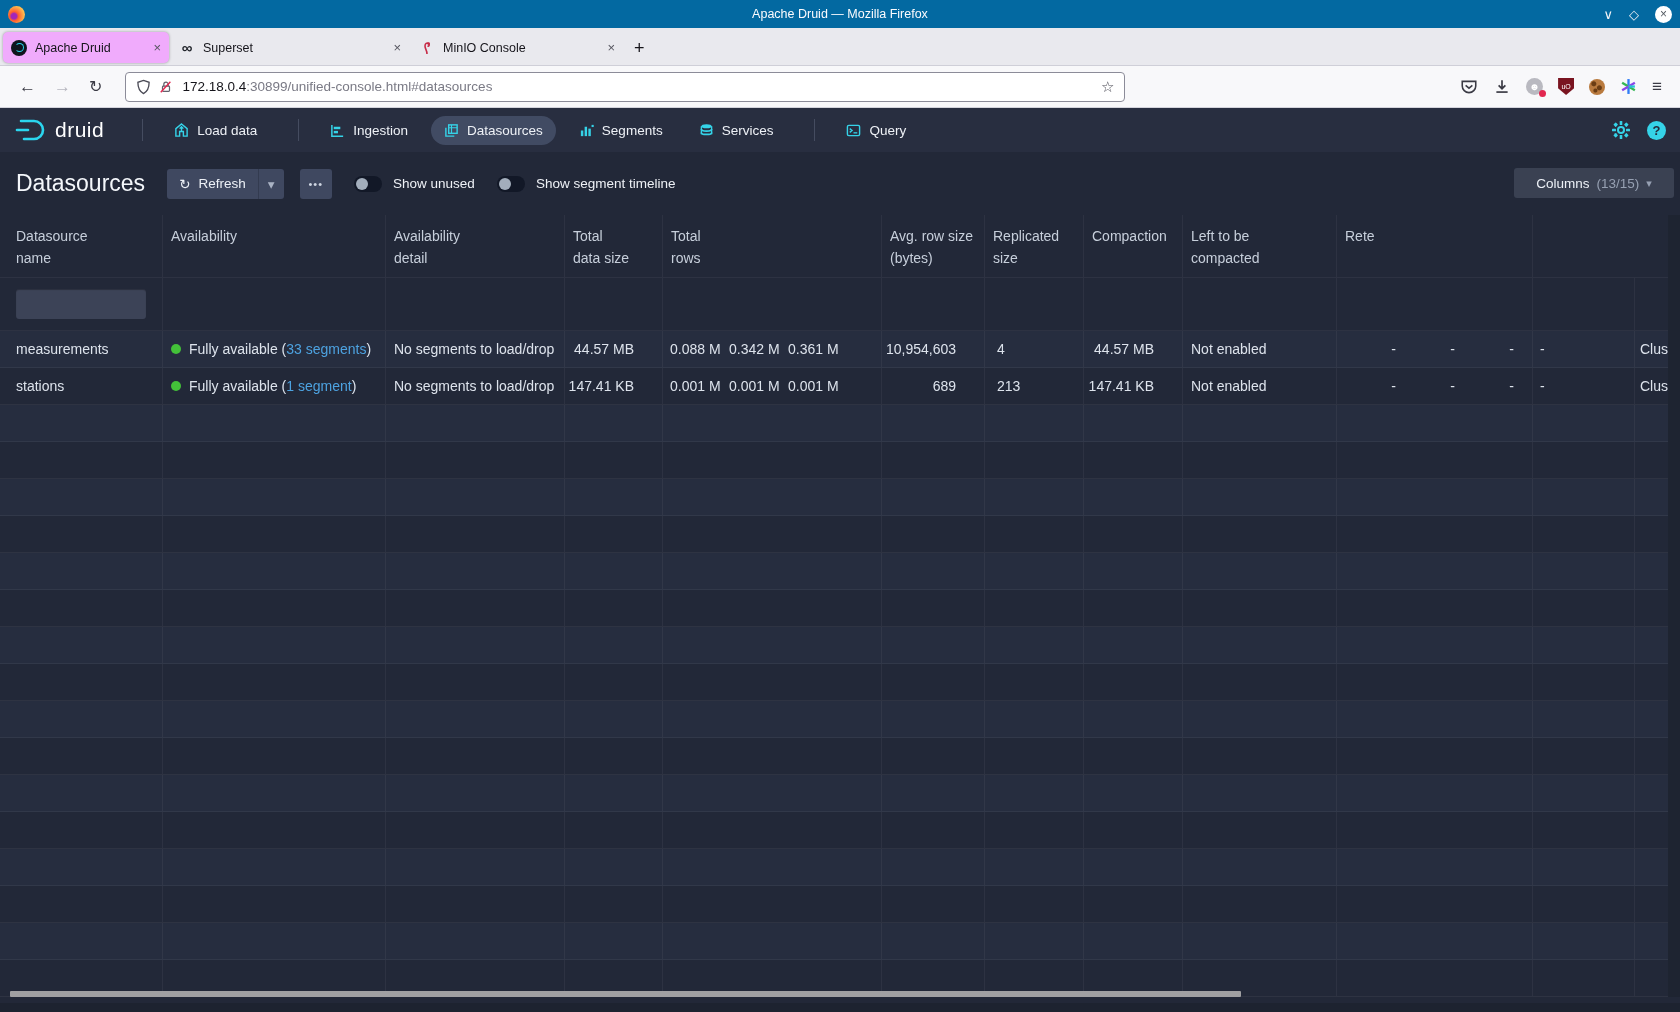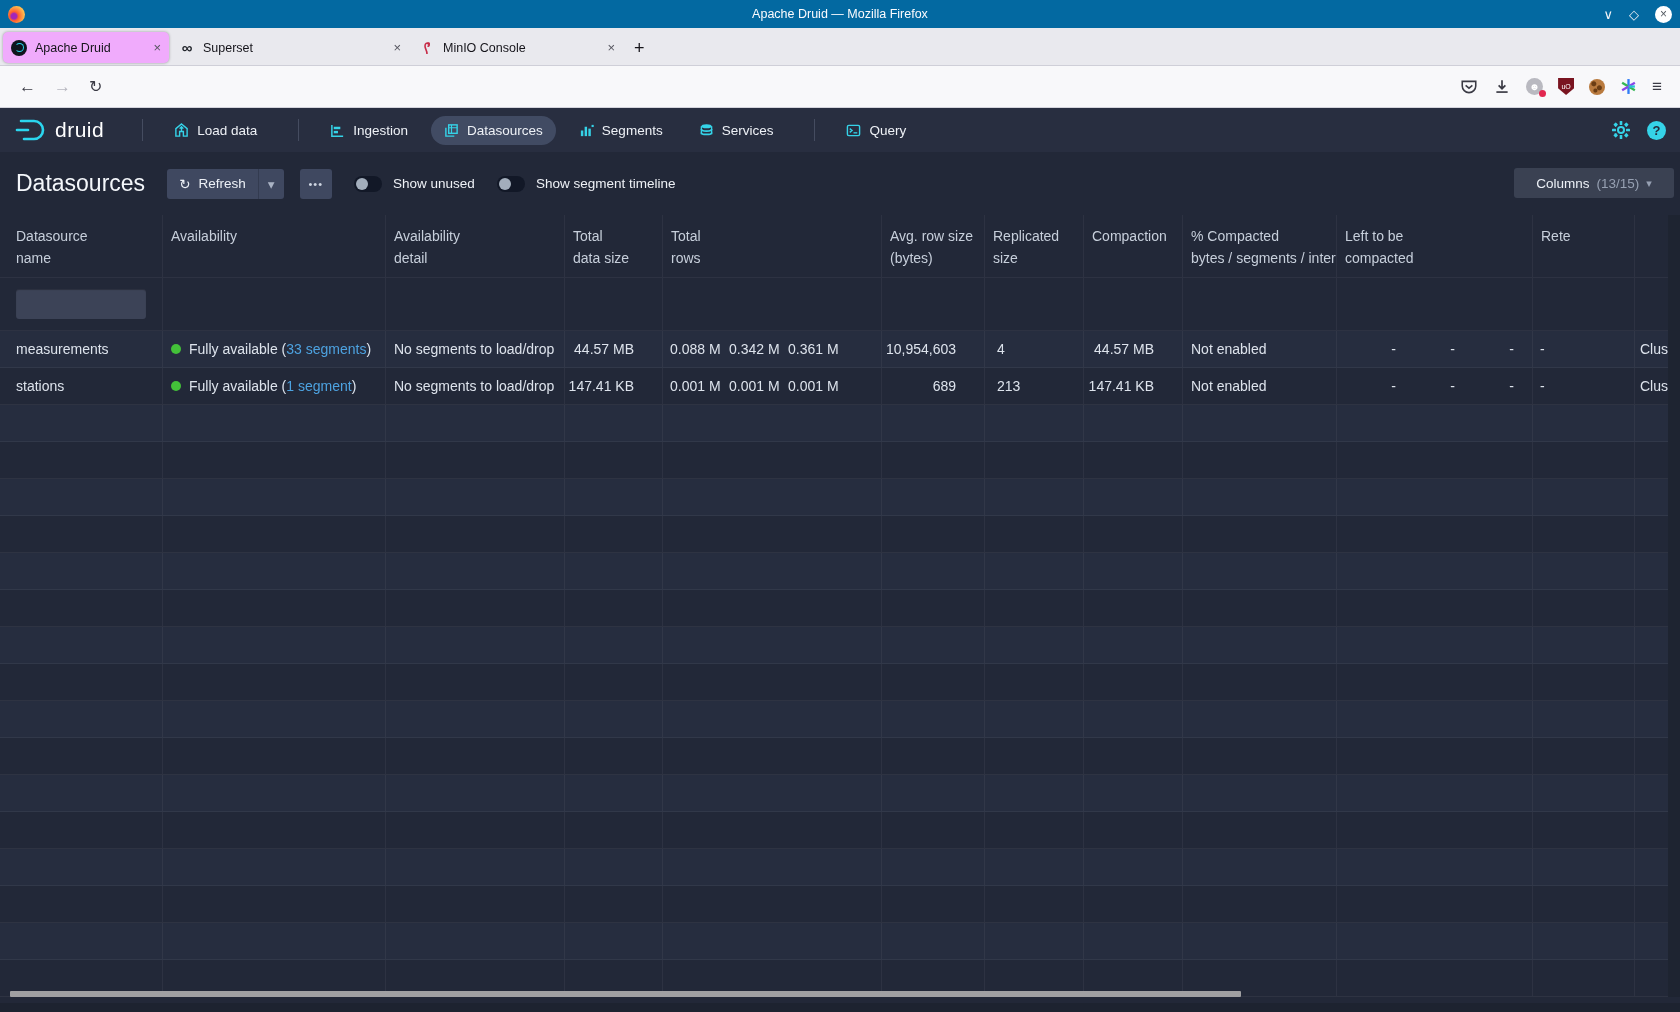--- a/index.html
+++ b/index.html
@@ -133,20 +133,32 @@
     <span class="tab-label">MinIO Console</span>
     <span class="tab-close">×</span>
   </div>
   <span class="newtab-btn">+</span>
 </div>
 
 <div class="toolbar">
   <span class="nav-arrow">←</span>
   <span class="nav-arrow disabled">→</span>
   <span class="reload">↻</span>
+  <div class="urlbar">
+    <svg width="15" height="16" viewBox="0 0 16 16">
+        <path d="M8 1 L14 3 C14 9 12 13 8 15 C4 13 2 9 2 3 Z" fill="none" stroke="#4a4a55" stroke-width="1.4"></path>
+      </svg>
+    <svg width="14" height="16" viewBox="0 0 16 16" style="margin-left:8px">
+      <rect x="4" y="7" width="8" height="6" rx="1" fill="none" stroke="#62626d" stroke-width="1.4"></rect>
+      <path d="M5.5 7 V5 a2.5 2.5 0 0 1 5 0 V7" fill="none" stroke="#62626d" stroke-width="1.4"></path>
+      <line x1="2" y1="14" x2="13" y2="2" stroke="#e22850" stroke-width="1.6"></line>
+    </svg>
+    <span class="url-text"><span class="url-host">172.18.0.4</span><span class="url-rest">:30899/unified-console.html#datasources</span></span>
+    <span class="star">☆</span>
+  </div>
   <div class="tb-icons">
     <svg width="18" height="18" viewBox="0 0 16 16">
         <path d="M2 3 h12 v4 a6 6 0 0 1 -12 0 Z" fill="none" stroke="#3a3a44" stroke-width="1.4"></path>
         <path d="M5 6.5 L8 9 L11 6.5" fill="none" stroke="#3a3a44" stroke-width="1.4"></path>
       </svg>
     <svg width="18" height="18" viewBox="0 0 16 16">
         <path d="M8 2 V9 M5 6.5 L8 9.5 L11 6.5" fill="none" stroke="#3a3a44" stroke-width="1.5"></path>
         <path d="M3 12.5 H13" stroke="#3a3a44" stroke-width="1.5"></path>
       </svg>
     <span class="ext-circle">☻<span class="ext-badge"></span></span>
@@ -296,24 +308,20 @@
         <div>(bytes)</div>
       </div>
       <div class="th">
         <div>Replicated</div>
         <div>size</div>
       </div>
       <div class="th">
         <div>Compaction</div>
       </div>
       <div class="th">
-        <div>% Compacted</div>
-        <div>bytes / segments / intervals</div>
-      </div>
-      <div class="th">
         <div>Left to be</div>
         <div>compacted</div>
       </div>
       <div class="th">
         <div>Rete</div>
       </div>
     </div>
   <div class="tr filter-row" id="filter-row">
       <div class="td" style="align-items: flex-start;">
         <input class="filter-input" style="">

